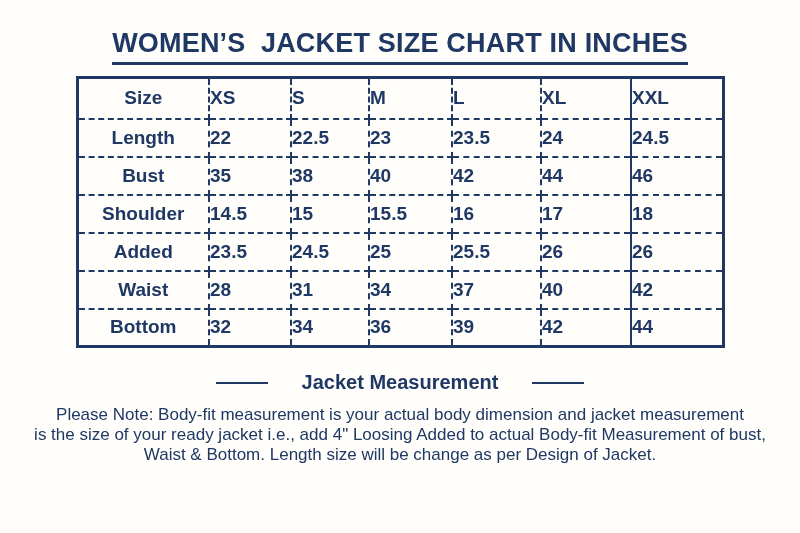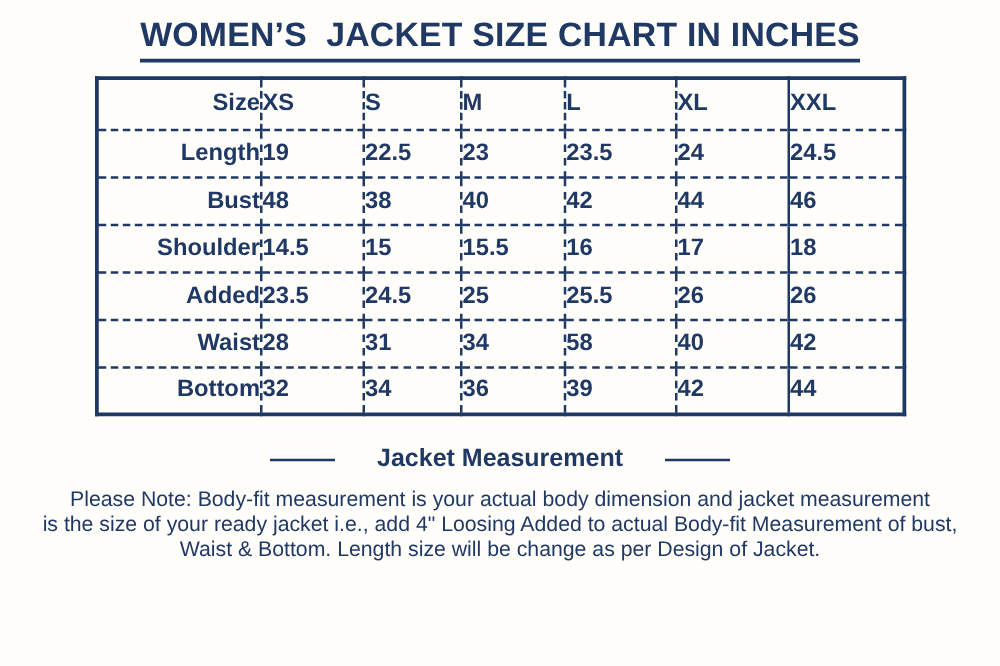--- a/index.html
+++ b/index.html
@@ -9,21 +9,21 @@
     width: 800px;
     height: 533px;
     background: #fffefb;
     font-family: "Liberation Sans", sans-serif;
     color: #1f3864;
     overflow: hidden;
   }
   .page {
     width: 800px;
     height: 415px;
-    padding-top: 13px;
+    padding-top: 28px;
   }
   .title-wrap {
     text-align: center;
     margin: 0 0 11px 0;
   }
   .page-title {
     display: inline-block;
     font-size: 27px;
     font-weight: 700;
     letter-spacing: 0.2px;
@@ -43,21 +43,21 @@
     border: 2px dashed #1f3864;
     font-size: 19px;
     font-weight: 700;
     color: #1f3864;
     padding: 0;
   }
   table.size-chart thead th { height: 41px; }
   table.size-chart tbody th,
   table.size-chart tbody td { height: 38px; }
   th.left-head {
-    text-align: right;
+    text-align: center;
     padding-left: 18px;
   }
   td.val, th.col-head { text-align: left; }
   .solid-left { border-left: 2px solid #1f3864 !important; }
   .jm-row {
     margin-top: 23px;
     display: flex;
     align-items: center;
     justify-content: center;
     gap: 34px;
@@ -107,30 +107,30 @@
         <th class="col-head">S</th>
         <th class="col-head">M</th>
         <th class="col-head">L</th>
         <th class="col-head">XL</th>
         <th class="col-head solid-left">XXL</th>
       </tr>
     </thead>
     <tbody>
       <tr>
         <th class="left-head">Length</th>
-        <td class="val">19</td>
+        <td class="val">22</td>
         <td class="val">22.5</td>
         <td class="val">23</td>
         <td class="val">23.5</td>
         <td class="val">24</td>
         <td class="val solid-left">24.5</td>
       </tr>
       <tr>
         <th class="left-head">Bust</th>
-        <td class="val">48</td>
+        <td class="val">35</td>
         <td class="val">38</td>
         <td class="val">40</td>
         <td class="val">42</td>
         <td class="val">44</td>
         <td class="val solid-left">46</td>
       </tr>
       <tr>
         <th class="left-head">Shoulder</th>
         <td class="val">14.5</td>
         <td class="val">15</td>
@@ -146,21 +146,21 @@
         <td class="val">25</td>
         <td class="val">25.5</td>
         <td class="val">26</td>
         <td class="val solid-left">26</td>
       </tr>
       <tr>
         <th class="left-head">Waist</th>
         <td class="val">28</td>
         <td class="val">31</td>
         <td class="val">34</td>
-        <td class="val">58</td>
+        <td class="val">37</td>
         <td class="val">40</td>
         <td class="val solid-left">42</td>
       </tr>
       <tr>
         <th class="left-head">Bottom</th>
         <td class="val">32</td>
         <td class="val">34</td>
         <td class="val">36</td>
         <td class="val">39</td>
         <td class="val">42</td>

